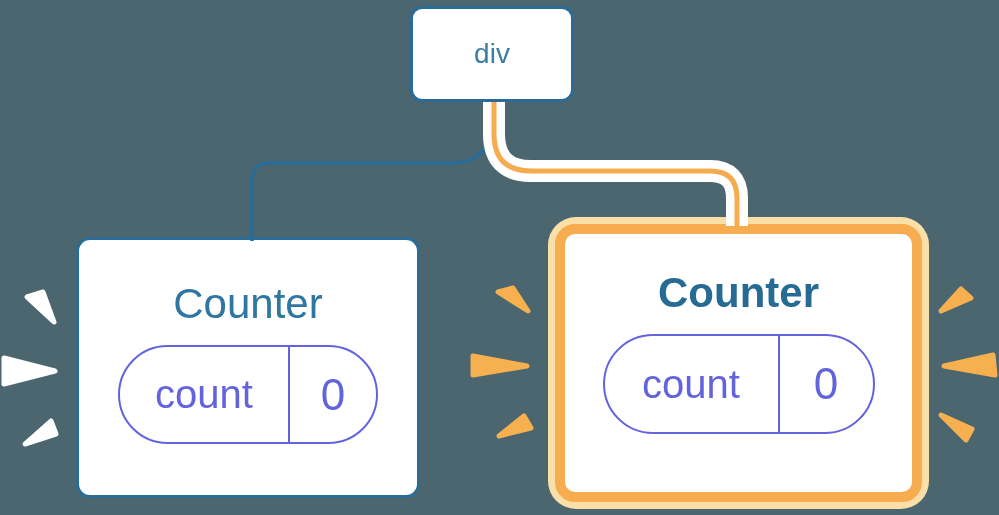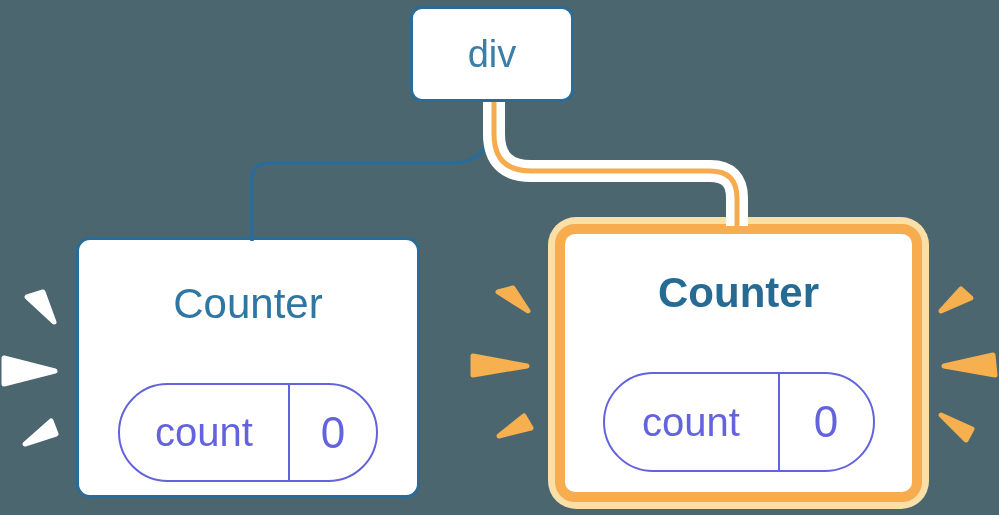--- a/index.html
+++ b/index.html
@@ -42,21 +42,21 @@
 
   .root-node{
     position:absolute;
     left:410px; top:6px;
     width:164px; height:96px;
     box-sizing:border-box;
     background:#ffffff;
     border:3px solid var(--node-border-blue);
     border-radius:12px;
     display:flex; align-items:center; justify-content:center;
-    font-size:38px; font-weight:500;
+    font-size:28px; font-weight:500;
     color:var(--node-text-blue);
     z-index:1;
   }
   .card-left{
     position:absolute;
     left:76px; top:237px;
     width:344px; height:261px;
     box-sizing:border-box;
     background:#ffffff;
     border:3px solid var(--node-border-blue);
@@ -77,21 +77,20 @@
     width:100%; height:100%;
     box-sizing:border-box;
     background:#ffffff;
     border:10px solid var(--highlight-orange);
     border-radius:20px;
   }
   .card-content{
     display:flex;
     flex-direction:column;
     align-items:center;
-    gap:38px;
   }
   .counter-title{
     margin-top:43px;
     font-size:42px;
     line-height:1;
     font-weight:500;
     color:var(--title-blue);
   }
   .card-right-inner .counter-title{
     margin-top:38px;

